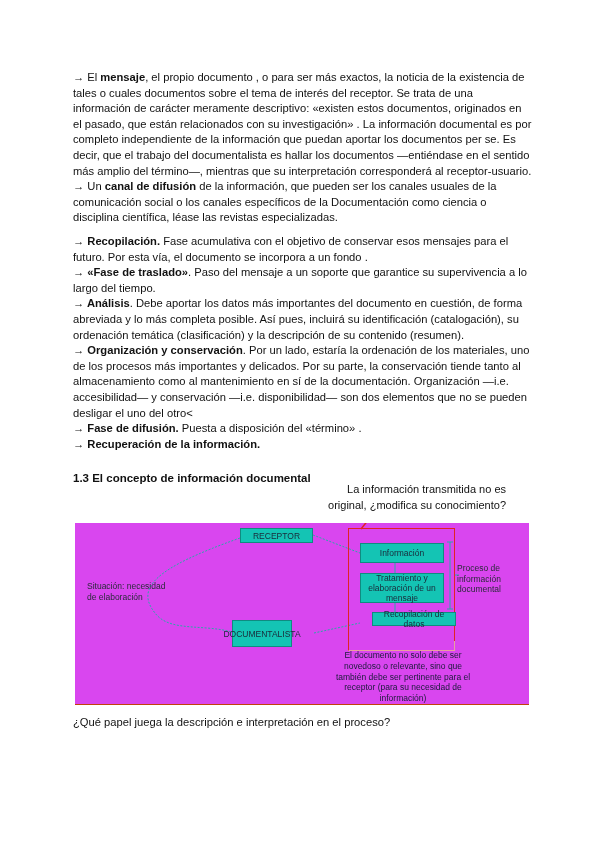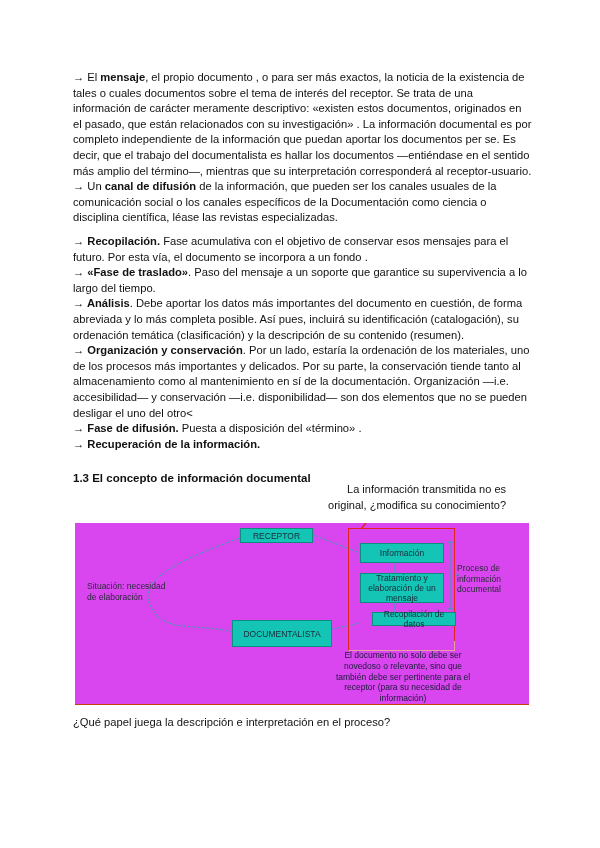--- a/index.html
+++ b/index.html
@@ -69,21 +69,21 @@
 
       <line x1="375" y1="19" x2="375" y2="86" stroke="#2aa8a8" stroke-width="1"></line>
       <line x1="372" y1="19" x2="378" y2="19" stroke="#2aa8a8" stroke-width="1"></line>
       <line x1="372" y1="86" x2="378" y2="86" stroke="#2aa8a8" stroke-width="1"></line>
       <line x1="380" y1="52" x2="384" y2="52" stroke="#2aa8a8" stroke-width="1"></line>
 
       <line x1="302" y1="-14" x2="286" y2="6" stroke="#e02424" stroke-width="1.5"></line>
     </svg>
 
     <div class="tbox" style="left:165px; top:5px; width:73px; height:15px;">RECEPTOR</div>
-    <div class="tbox" style="left:157px; top:97px; width:100px; height:27px;">DOCUMENTALISTA</div>
+    <div class="tbox" style="left:157px; top:97px; width:60px; height:27px;">DOCUMENTALISTA</div>
 
     <div class="dlabel" style="left:12px; top:58px;">
       <div>Situación: necesidad</div>
       <div>de elaboración</div>
     </div>
 
     <div class="red-frame"></div>
     <div class="red-frame-light"></div>
 
     <div class="tbox" style="left:285px; top:20px; width:84px; height:20px;">Información</div>

